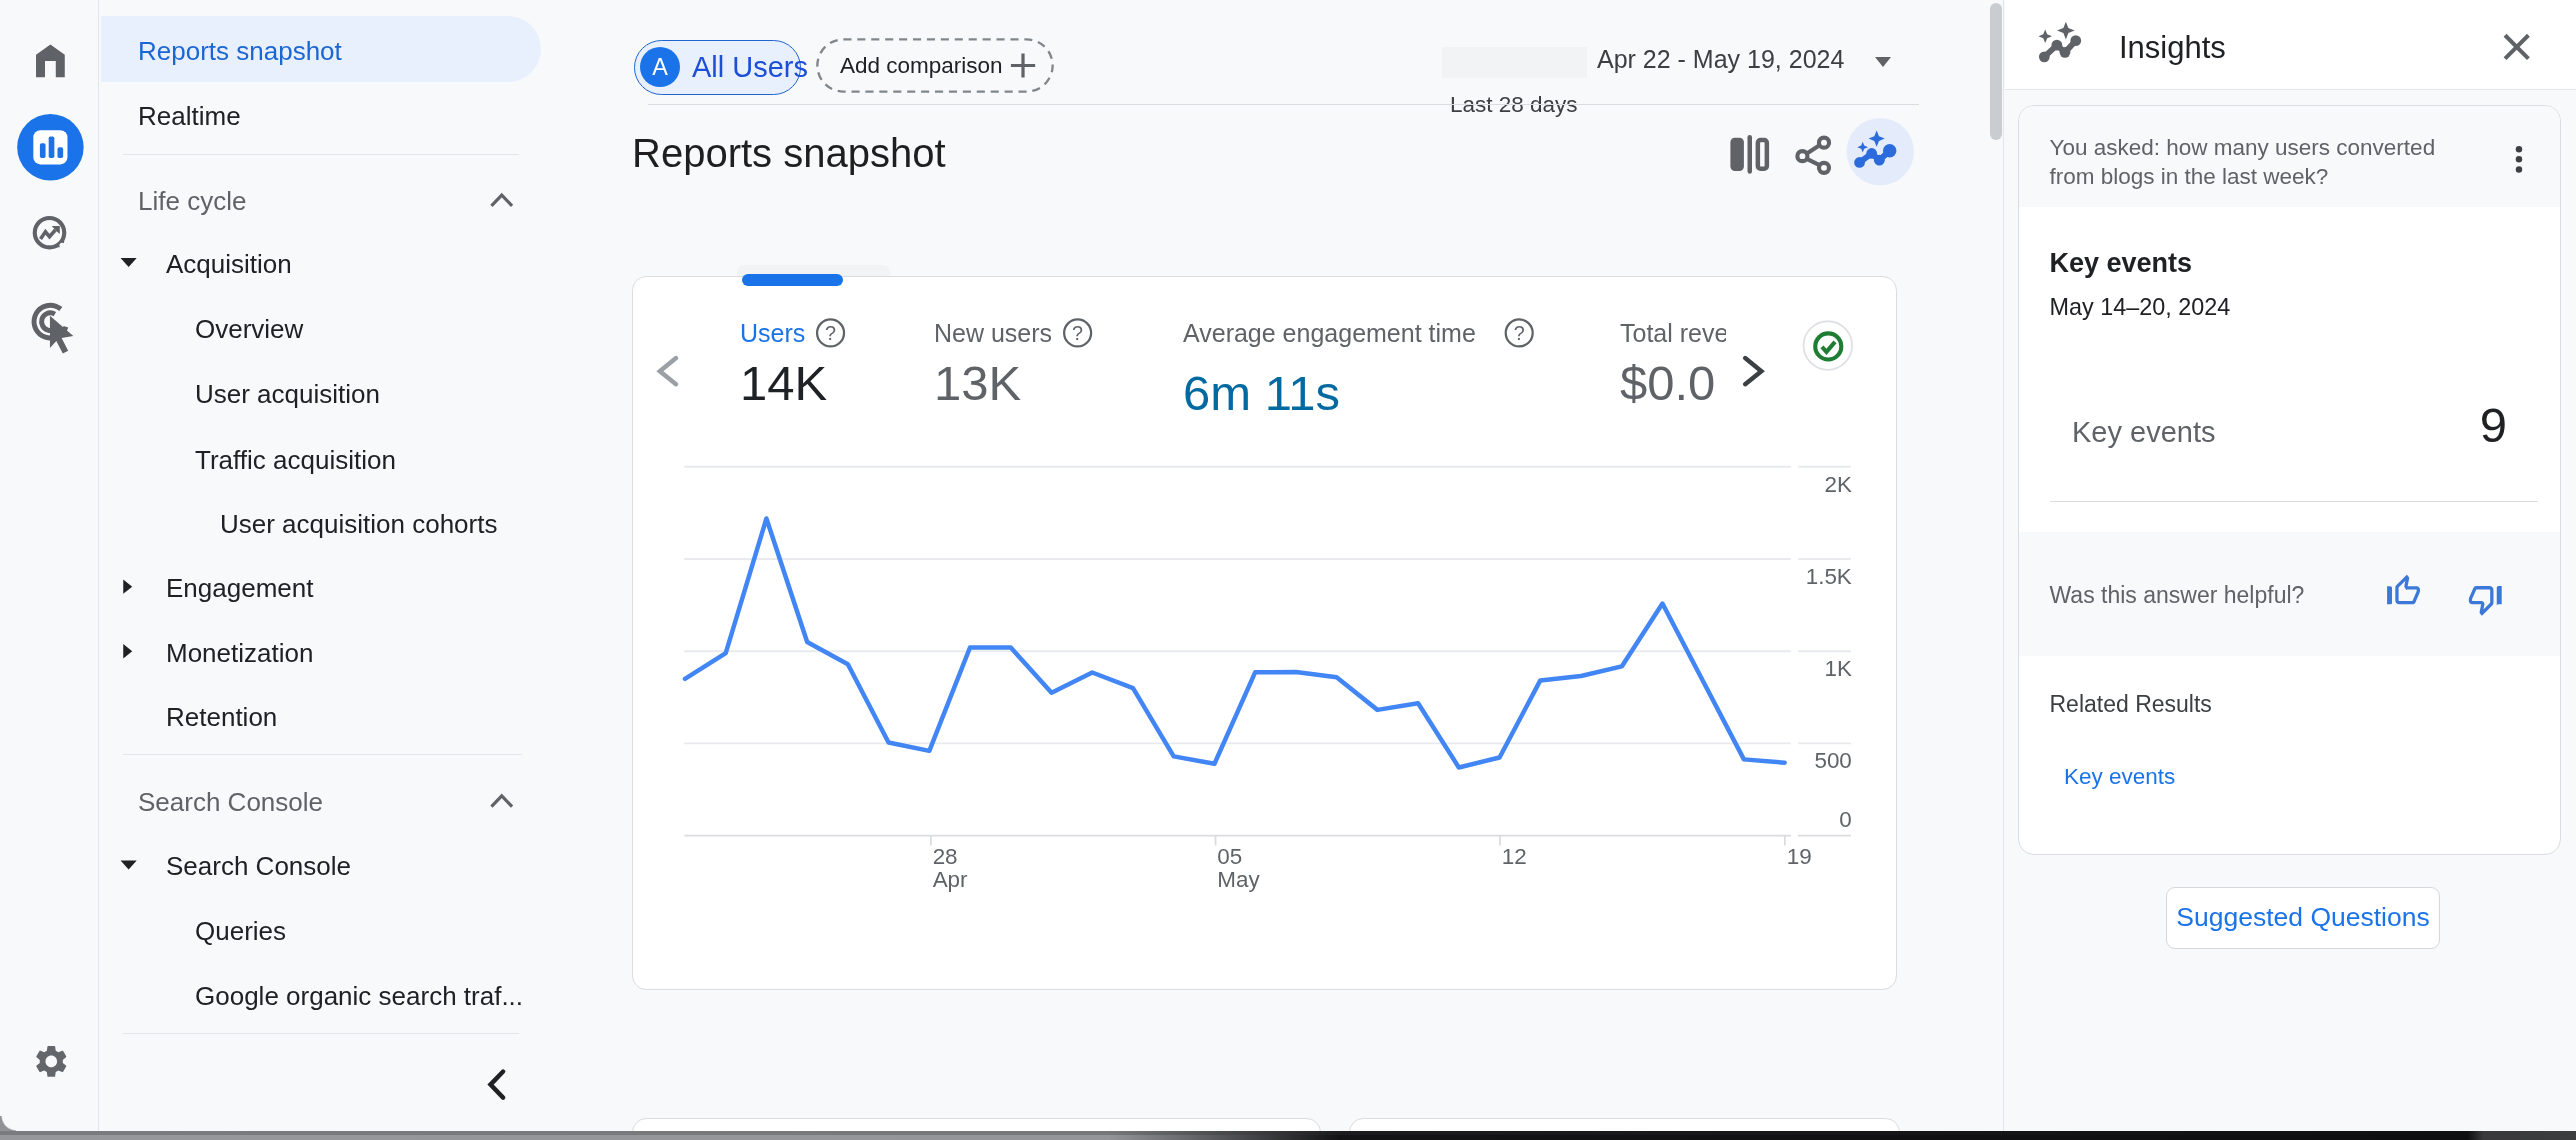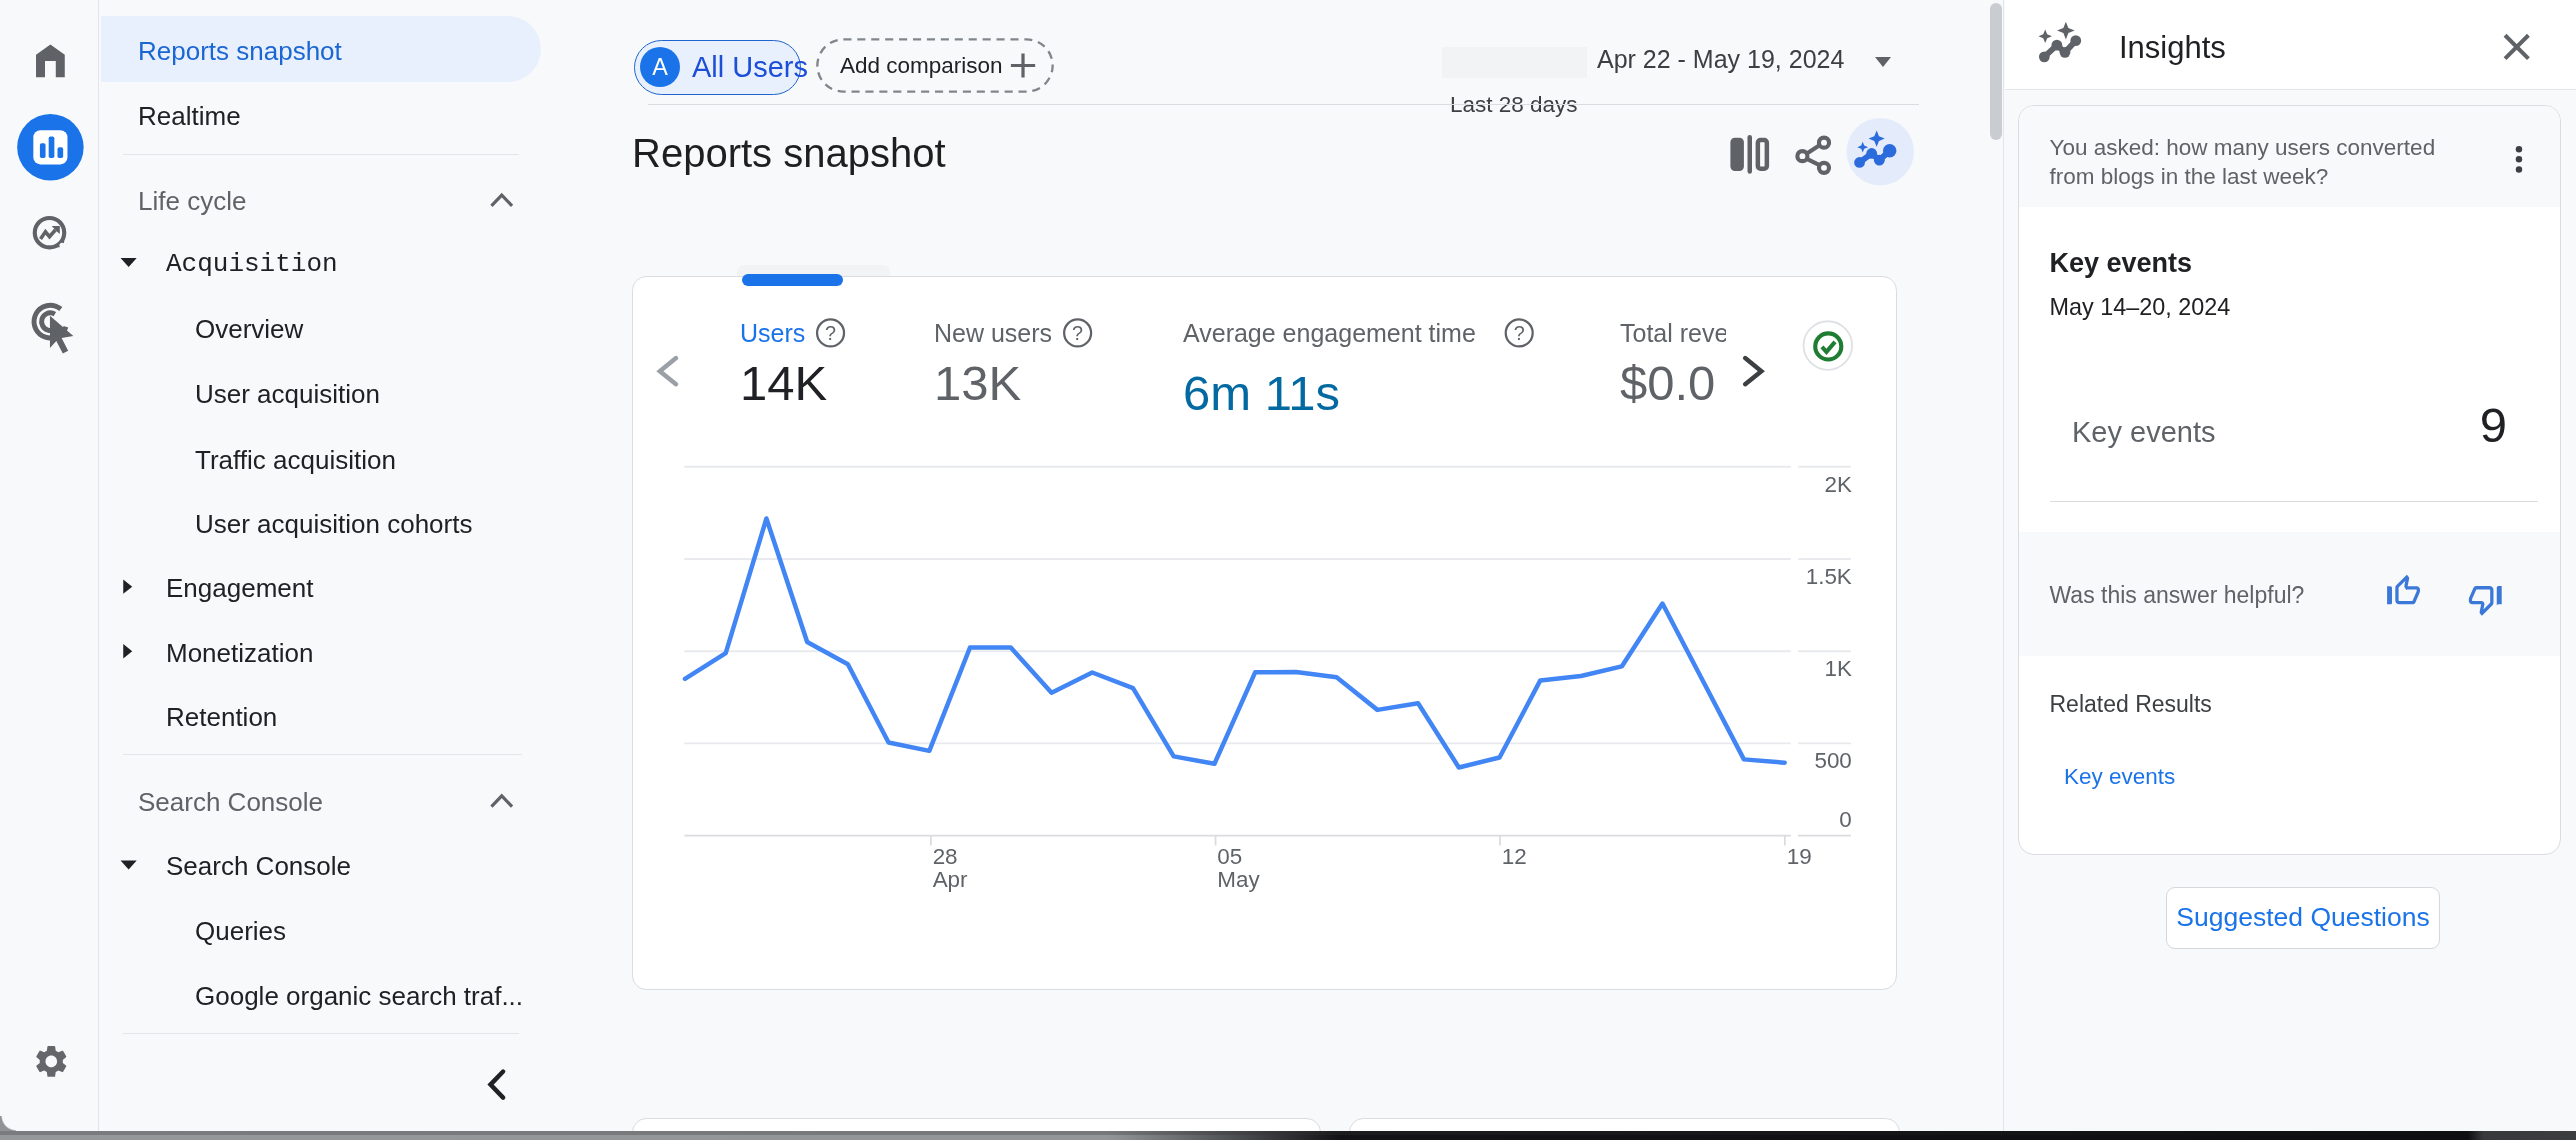--- a/index.html
+++ b/index.html
@@ -42,25 +42,25 @@
     <path d="M 55.5 351.5 L 81.5 374 L 68.5 376.2 L 75.8 390.3 L 69.8 393.6 L 62.6 379.7 L 55.5 387.5 Z" fill="#5f6368"></path>
 
     <path transform="translate(35.5,1160) scale(1.79)" fill="#63676b" d="M19.14,12.94c0.04-0.3,0.06-0.61,0.06-0.94c0-0.32-0.02-0.64-0.07-0.94l2.03-1.58c0.18-0.14,0.23-0.41,0.12-0.61 l-1.92-3.32c-0.12-0.22-0.37-0.29-0.59-0.22l-2.39,0.96c-0.5-0.38-1.03-0.7-1.62-0.94L14.4,2.81c-0.04-0.24-0.24-0.41-0.48-0.41 h-3.84c-0.24,0-0.43,0.17-0.47,0.41L9.25,5.35C8.66,5.59,8.12,5.92,7.63,6.29L5.24,5.33c-0.22-0.08-0.47,0-0.59,0.22L2.74,8.87 C2.62,9.08,2.66,9.34,2.86,9.48l2.03,1.58C4.84,11.36,4.8,11.69,4.8,12s0.02,0.64,0.07,0.94l-2.03,1.58 c-0.18,0.14-0.23,0.41-0.12,0.61l1.92,3.32c0.12,0.22,0.37,0.29,0.59,0.22l2.39-0.96c0.5,0.38,1.03,0.7,1.62,0.94l0.36,2.54 c0.05,0.24,0.24,0.41,0.48,0.41h3.84c0.24,0,0.44-0.17,0.47-0.41l0.36-2.54c0.59-0.24,1.13-0.56,1.62-0.94l2.39,0.96 c0.22,0.08,0.47,0,0.59-0.22l1.92-3.32c0.12-0.22,0.07-0.47-0.12-0.61L19.14,12.94z M12,15.6c-1.98,0-3.6-1.62-3.6-3.6 s1.62-3.6,3.6-3.6s3.6,1.62,3.6,3.6S13.98,15.6,12,15.6z"></path>
   </svg>
 
   <div class="abs" style="left:101px;top:16px;width:440px;height:66px;background:#e9f0fd;border-radius:0 36px 36px 0;"></div>
   <div class="nav-item" style="top:36px;color:#1a66d2;font-weight:500;">Reports snapshot</div>
   <div class="nav-item" style="top:101px;">Realtime</div>
   <div class="divline" style="left:123px;top:154px;width:396px;"></div>
   <div class="nav-item nav-head" style="top:186px;">Life cycle</div>
-  <div class="nav-item nav-l2" style="top:249px;font-family:Liberation Mono, monospace;">Acquisition</div>
+  <div class="nav-item nav-l2" style="top:249px;">Acquisition</div>
   <div class="nav-item nav-sub" style="top:314px;">Overview</div>
   <div class="nav-item nav-sub" style="top:379px;">User acquisition</div>
   <div class="nav-item nav-sub" style="top:445px;">Traffic acquisition</div>
-  <div class="nav-item nav-sub" style="top:509px;">User acquisition cohorts</div>
+  <div class="nav-item nav-sub" style="top:509px;margin-left:25px;">User acquisition cohorts</div>
   <div class="nav-item nav-l2" style="top:573px;">Engagement</div>
   <div class="nav-item nav-l2" style="top:638px;">Monetization</div>
   <div class="nav-item nav-l2" style="top:702px;">Retention</div>
   <div class="divline" style="left:123px;top:754px;width:399px;"></div>
   <div class="nav-item nav-head" style="top:787px;">Search Console</div>
   <div class="nav-item nav-l2" style="top:851px;">Search Console</div>
   <div class="nav-item nav-sub" style="top:916px;">Queries</div>
   <div class="nav-item nav-sub" style="top:981px;">Google organic search traf...</div>
   <div class="divline" style="left:123px;top:1033px;width:396px;"></div>
   <svg id="navglyphs" class="abs" style="left:99px;top:0;" width="449" height="1114" viewBox="0 0 500 1240">

